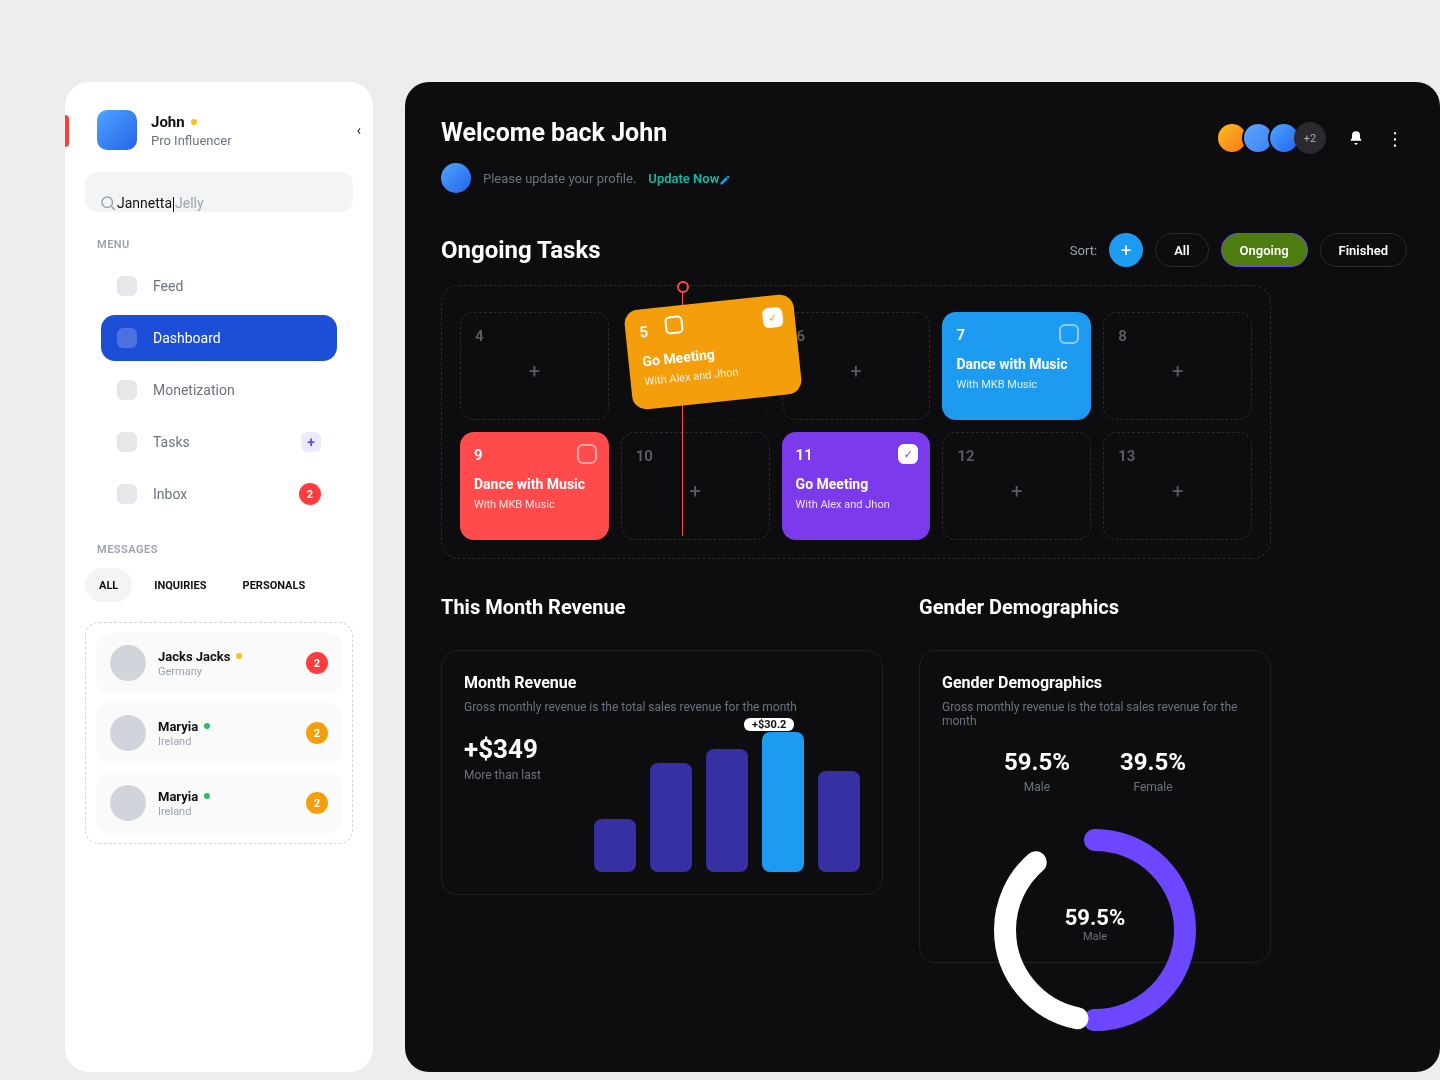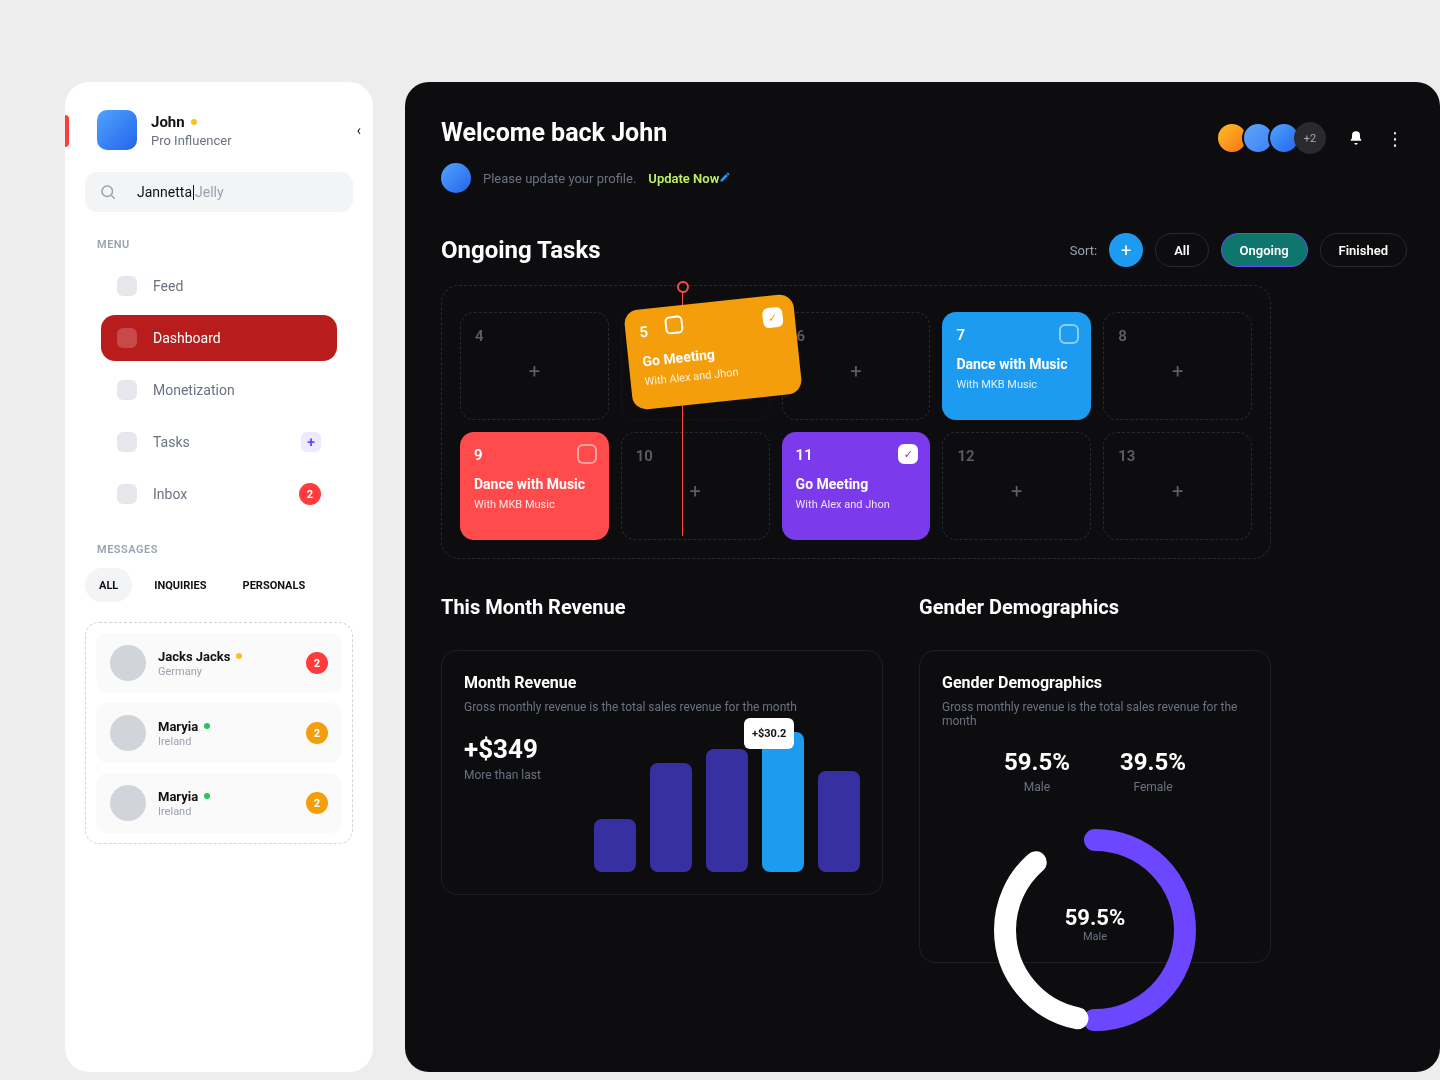--- a/index.html
+++ b/index.html
@@ -7,29 +7,29 @@
 .sidebar{position:absolute;left:65px;top:82px;width:308px;height:990px;background:#fff;border-radius:24px;padding:28px 0;overflow:hidden}
 .sidebar::before{content:"";position:absolute;left:0;top:33px;width:4px;height:32px;background:#ff3b3b;border-radius:0 4px 4px 0}
 .profile{display:flex;align-items:center;padding:0 12px 0 32px;gap:14px;margin-bottom:22px}
 .avatar{width:40px;height:40px;border-radius:10px;background:linear-gradient(135deg,#4ea5ff,#2563eb);flex-shrink:0}
 .profile-info{flex:1}
 .profile-name{font-size:15px;font-weight:700;color:#111;display:flex;align-items:center;gap:6px}
 .dot-yellow{width:6px;height:6px;background:#fbbf24;border-radius:50%}
 .dot-green{width:6px;height:6px;background:#22c55e;border-radius:50%}
 .profile-role{font-size:13px;color:#6b7280;margin-top:2px}
 .chev{font-size:14px;color:#111}
-.search-wrap{margin:0 20px 26px;background:#f3f4f6;border-radius:12px;height:40px;display:flex;align-items:center;padding:0 14px;gap:20px}
+.search-wrap{margin:0 20px 26px;background:#f3f4f6;border-radius:12px;height:40px;display:flex;align-items:flex-end;padding:0 14px;gap:0}
 .search-icon-svg{width:18px;height:18px;stroke:#9ca3af;fill:none;stroke-width:2}
 .search-text{font-size:14px;color:#111}
 .search-ghost{color:#9ca3af}
 .cursor{display:inline-block;width:1px;height:15px;background:#111;margin:0 1px;vertical-align:middle}
 .section-label{font-size:11px;font-weight:600;letter-spacing:.5px;color:#9ca3af;padding:0 32px;margin-bottom:12px}
 .nav{padding:0 36px;display:flex;flex-direction:column;gap:6px;margin-bottom:26px}
 .nav-item{height:46px;border-radius:14px;display:flex;align-items:center;padding:0 16px;gap:16px;font-size:14px;color:#6b7280;cursor:pointer}
-.nav-item.active{background:#b91c1c;color:#fff}
+.nav-item.active{background:#1d4ed8;color:#fff}
 .nav-icon{width:20px;height:20px;border-radius:6px;background:#e5e7eb;flex-shrink:0;display:flex;align-items:center;justify-content:center}
 .nav-item.active .nav-icon{background:rgba(255,255,255,.2)}
 .nav-spacer{flex:1}
 .mini-badge{width:20px;height:20px;border-radius:6px;background:#ede9fe;color:#6c47ff;font-weight:700;font-size:14px;display:flex;align-items:center;justify-content:center}
 .red-badge{width:22px;height:22px;border-radius:50%;background:#ff3b3b;color:#fff;font-size:11px;font-weight:700;display:flex;align-items:center;justify-content:center}
 .chev-down{color:#9ca3af;font-size:12px}
 .msg-tabs{display:flex;gap:8px;padding:0 20px;margin-bottom:20px}
 .msg-tab{height:34px;padding:0 14px;border-radius:17px;font-size:11px;font-weight:700;color:#111;background:transparent;border:none;display:flex;align-items:center}
 .msg-tab.active{background:#f3f4f6}
 .msg-list{margin:0 20px;border:1px dashed #d1d5db;border-radius:14px;padding:10px;display:flex;flex-direction:column;gap:10px}
@@ -38,32 +38,32 @@
 .msg-info{flex:1}
 .msg-name{font-size:13px;font-weight:700;color:#111;display:flex;align-items:center;gap:6px}
 .msg-loc{font-size:11px;color:#9ca3af;margin-top:1px}
 .orange-badge{width:22px;height:22px;border-radius:50%;background:#f59e0b;color:#fff;font-size:11px;font-weight:700;display:flex;align-items:center;justify-content:center}
 
 .main{position:absolute;left:405px;top:82px;width:1035px;height:990px;background:#0d0d10;border-radius:24px;padding:36px 0 0 36px;color:#fff;overflow:hidden}
 .welcome{font-size:25px;font-weight:700;margin-bottom:16px}
 .profile-bar{display:flex;align-items:center;gap:12px;font-size:13px;margin-bottom:40px}
 .pb-avatar{width:30px;height:30px;border-radius:50%;background:linear-gradient(135deg,#4ea5ff,#2563eb)}
 .pb-text{color:#6b7280}
-.pb-link{color:#bef264;font-weight:600;display:flex;align-items:flex-start;gap:0}
+.pb-link{color:#14b8a6;font-weight:600;display:flex;align-items:flex-end;gap:0}
 .top-actions{position:absolute;right:0;top:40px;display:flex;align-items:center;gap:10px;padding-right:36px}
 .ta-avatar{width:32px;height:32px;border-radius:50%;background:#555;border:2px solid #0d0d10}
 .ta-more{width:32px;height:32px;border-radius:50%;background:#2a2a2e;font-size:11px;color:#aaa;display:flex;align-items:center;justify-content:center}
 .bell{width:16px;height:16px;margin-left:12px;color:#fff}
 .dots-v{margin-left:12px;color:#fff;font-size:18px}
 .tasks-head{display:flex;align-items:center;gap:12px;margin-bottom:18px;padding-right:33px}
 .tasks-title{font-size:24px;font-weight:700;flex:1}
 .sort-label{font-size:13px;color:#9ca3af}
 .btn-circle{width:34px;height:34px;border-radius:50%;background:#1d9bf0;color:#fff;font-size:18px;display:flex;align-items:center;justify-content:center}
 .pill{height:34px;padding:0 18px;border-radius:17px;font-size:13px;font-weight:600;display:flex;align-items:center;border:1px solid #2a2a2e;color:#fff}
-.pill.active{background:#0f766e;border-color:#6c47ff}
+.pill.active{background:#4d7c0f;border-color:#6c47ff}
 .tasks-board{border:1px dashed #2a2a2e;border-radius:18px;padding:26px 18px 18px;position:relative;margin-right:0;margin-bottom:36px;width:830px}
 .task-row{display:flex;gap:12px;margin-bottom:12px}
 .task-card{width:150px;height:108px;border-radius:14px;border:1px dashed #2a2a2e;padding:14px;position:relative;color:#5d5d66;font-size:14px}
 .task-card.filled{border:none;color:#fff}
 .task-num{font-size:15px;font-weight:600}
 .task-plus{position:absolute;left:50%;top:55%;transform:translate(-50%,-50%);font-size:20px;color:#5d5d66}
 .task-title{font-size:14px;font-weight:700;margin-top:12px}
 .task-sub{font-size:11px;opacity:.85;margin-top:6px}
 .task-check{position:absolute;right:12px;top:12px;width:20px;height:20px;border-radius:6px;border:2px solid rgba(255,255,255,.5)}
 .task-check.done{background:#fff;border-color:#fff;display:flex;align-items:center;justify-content:center;color:#111;font-size:11px}
@@ -80,21 +80,21 @@
 .bsec{flex:1}
 .btitle{font-size:20px;font-weight:700;margin-bottom:31px}
 .bcard{border:1px solid #1e1e24;border-radius:16px;padding:22px}
 .bhead{font-size:16px;font-weight:700;margin-bottom:8px}
 .bdesc{font-size:12px;color:#6b7280;margin-bottom:20px}
 .bval{font-size:26px;font-weight:700}
 .bsub{font-size:12px;color:#6b7280;margin-top:4px}
 .bars{display:flex;align-items:flex-end;gap:14px;height:140px;margin-top:-50px;margin-left:130px;position:relative}
 .bar{width:42px;border-radius:8px;background:#3730a3}
 .bar.hi{background:#1d9bf0}
-.bar-tip{position:absolute;background:#fff;color:#111;font-size:11px;font-weight:700;padding:9px 8px;border-radius:6px}
+.bar-tip{position:absolute;background:#fff;color:#111;font-size:11px;font-weight:700;padding:0 8px;border-radius:6px}
 .demo-row{display:flex;gap:50px;margin-bottom:26px;justify-content:center}
 .demo-col{text-align:center}
 .demo-val{font-size:24px;font-weight:700}
 .demo-lab{font-size:12px;color:#6b7280;margin-top:4px}
 .ring{position:relative;width:220px;height:120px;margin:0 auto}
 .ring svg{width:220px;height:220px;transform:rotate(-90deg)}
 .ring-center{position:absolute;left:50%;top:85px;transform:translateX(-50%);text-align:center}
 .ring-val{font-size:22px;font-weight:700}
 .ring-lab{font-size:11px;color:#6b7280}
 </style>

